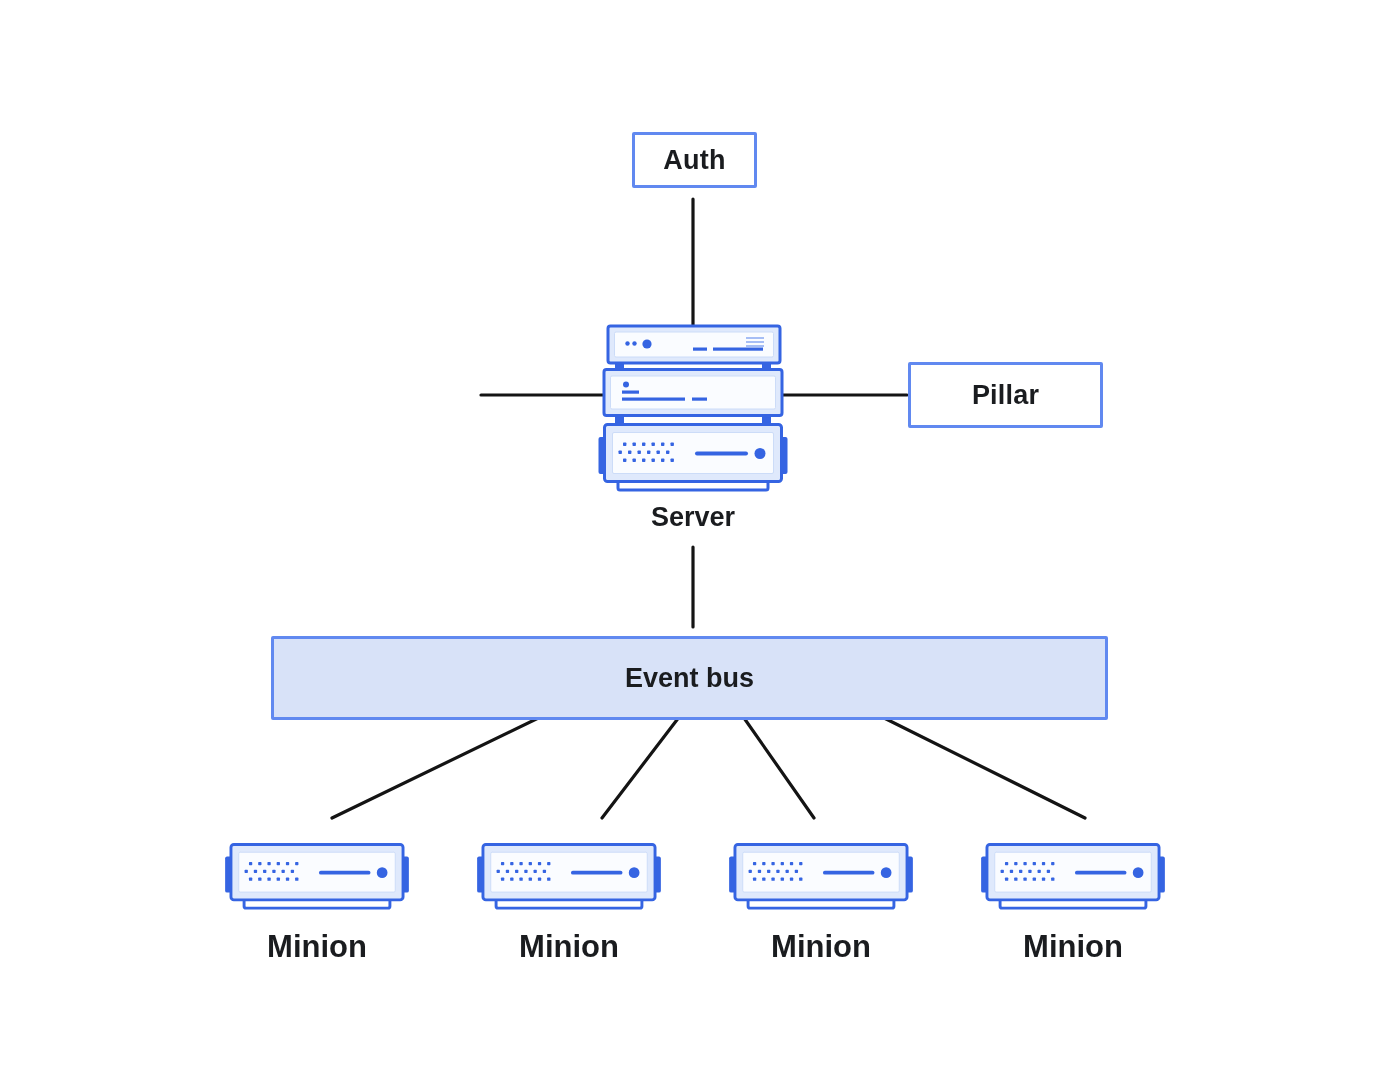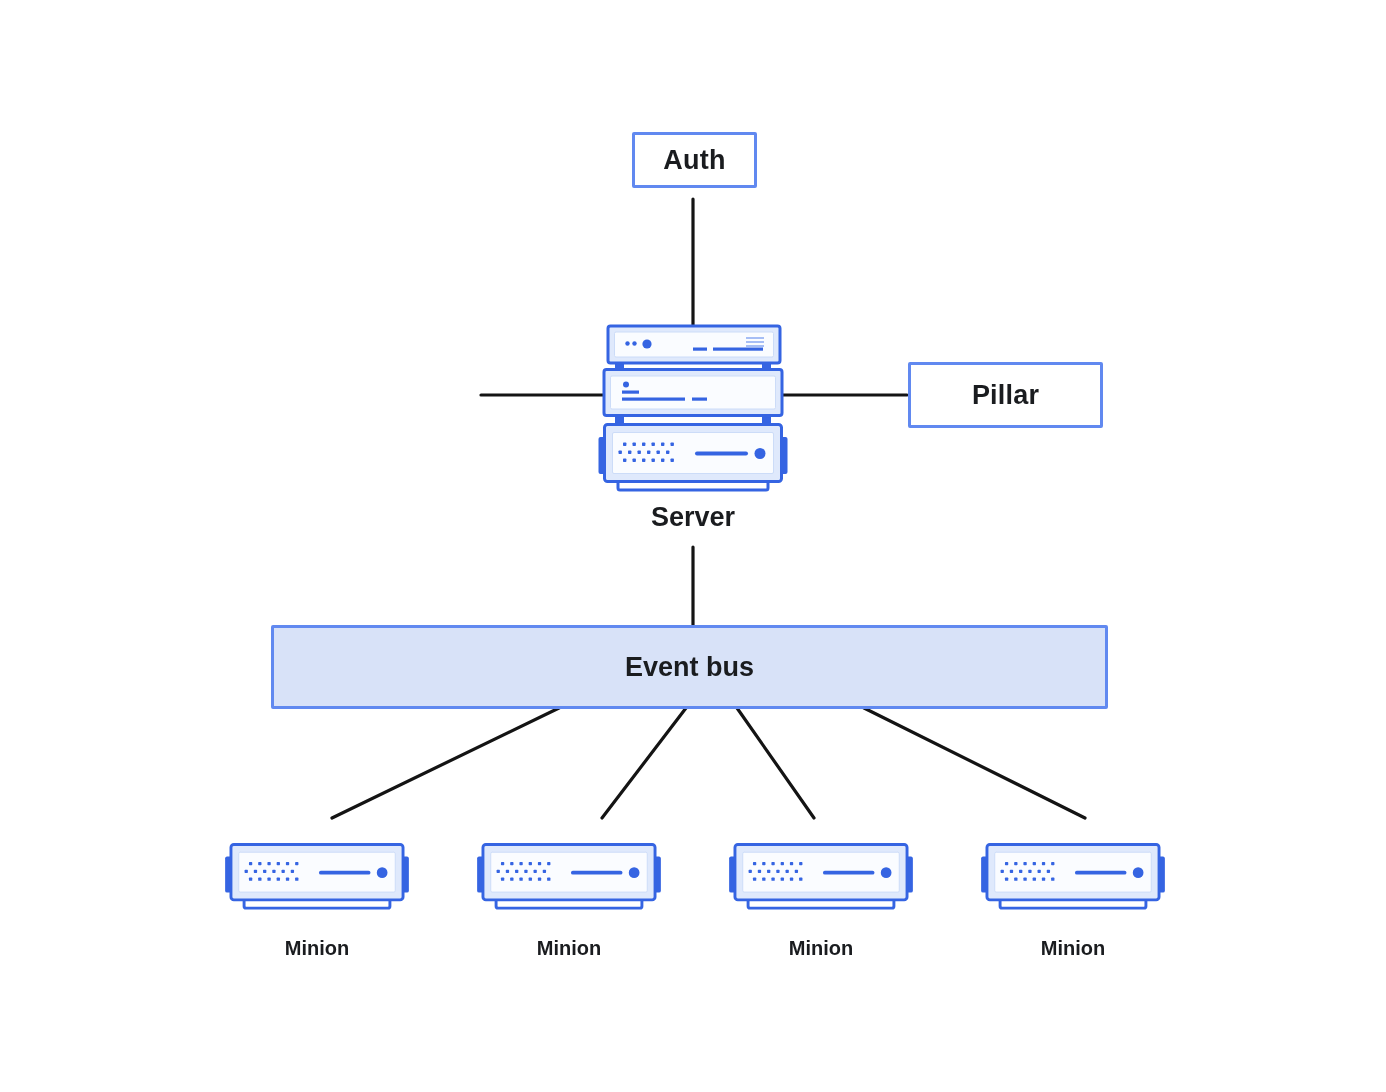--- a/index.html
+++ b/index.html
@@ -33,34 +33,34 @@
     border-radius:2px;
     font-size:27px;font-weight:700;color:var(--text);
     letter-spacing:0.2px;
   }
   .bus{
     position:absolute;
     display:flex;align-items:center;justify-content:center;
     background:var(--bus-fill);
     border:3px solid var(--box-border);
     border-radius:2px;
-    font-size:27px;font-weight:700;color:var(--text);
+    font-size:27px;font-weight:700;color:var(--text);margin-top:11px;
   }
   .free-label{
     position:absolute;
     text-align:center;
     font-size:27px;font-weight:700;color:var(--text);
   }
   .minion{
     position:absolute;top:843px;width:186px;
     display:flex;flex-direction:column;align-items:center;
   }
   .minion .node-label{
-    margin-top:24px;
-    font-size:20px;font-weight:700;color:var(--text);
+    margin-top:16px;
+    font-size:31px;font-weight:700;color:var(--text);
     text-align:center;
   }
   .master-icon{position:absolute;left:596px;top:324px;}
   .defs-holder{position:absolute;width:0;height:0;overflow:hidden;}
 </style>
 </head>
 <body>
 
 <div class="canvas">
 

